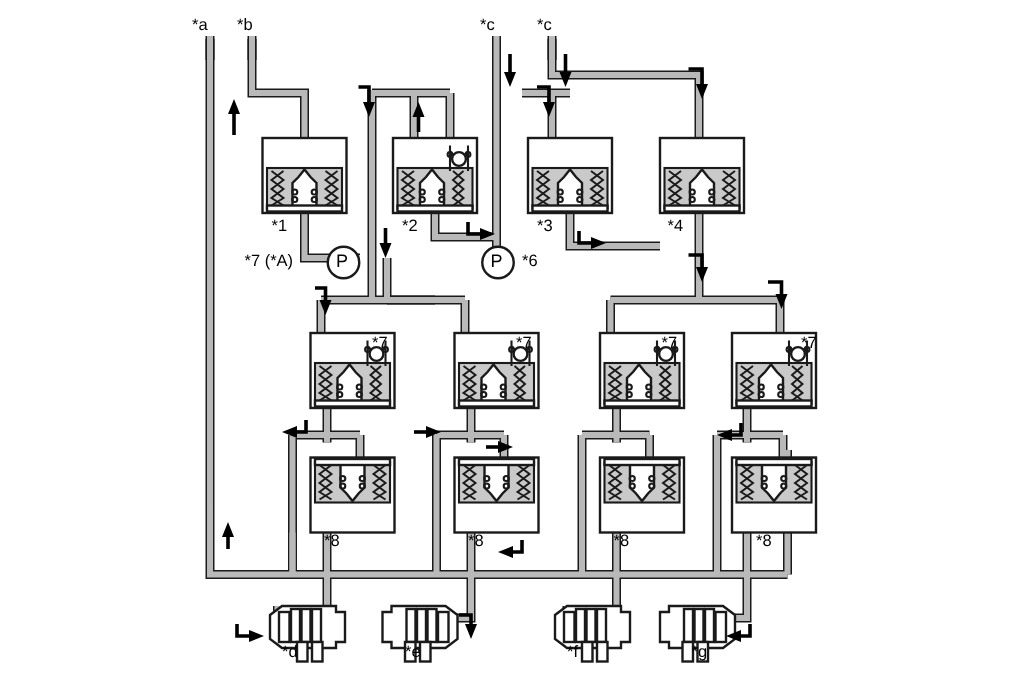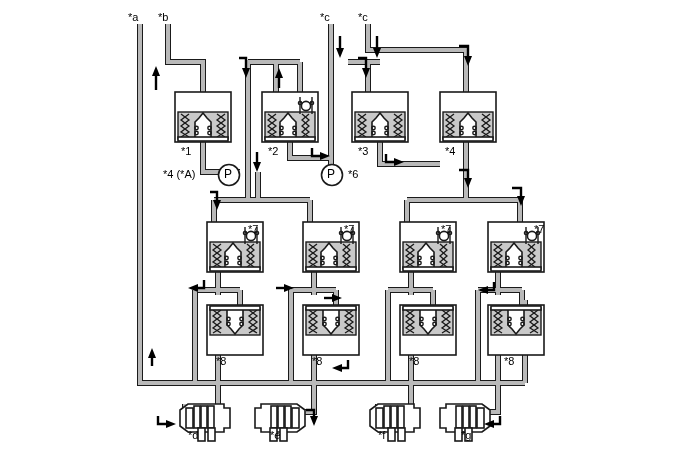--- a/index.html
+++ b/index.html
@@ -452,21 +452,21 @@
   <div class="lbl" style="left:128px;top:12px;">*a</div>
   <div class="lbl" style="left:158px;top:12px;">*b</div>
   <div class="lbl" style="left:320px;top:12px;">*c</div>
   <div class="lbl" style="left:358px;top:12px;">*c</div>
 
   <div class="lbl" style="left:181px;top:146px;">*1</div>
   <div class="lbl" style="left:268px;top:146px;">*2</div>
   <div class="lbl" style="left:358px;top:146px;">*3</div>
   <div class="lbl" style="left:445px;top:146px;">*4</div>
 
-  <div class="lbl" style="left:163px;top:169px;">*4 (*A)</div>
+  <div class="lbl" style="left:163px;top:169px;">*7 (*A)</div>
   <div class="lbl" style="left:348px;top:169px;">*6</div>
 
   <div class="lbl" style="left:248px;top:224px;">*7</div>
   <div class="lbl" style="left:344px;top:224px;">*7</div>
   <div class="lbl" style="left:441px;top:224px;">*7</div>
   <div class="lbl" style="left:534px;top:224px;">*7</div>
 
   <div class="lbl" style="left:216px;top:356px;">*8</div>
   <div class="lbl" style="left:312px;top:356px;">*8</div>
   <div class="lbl" style="left:409px;top:356px;">*8</div>

